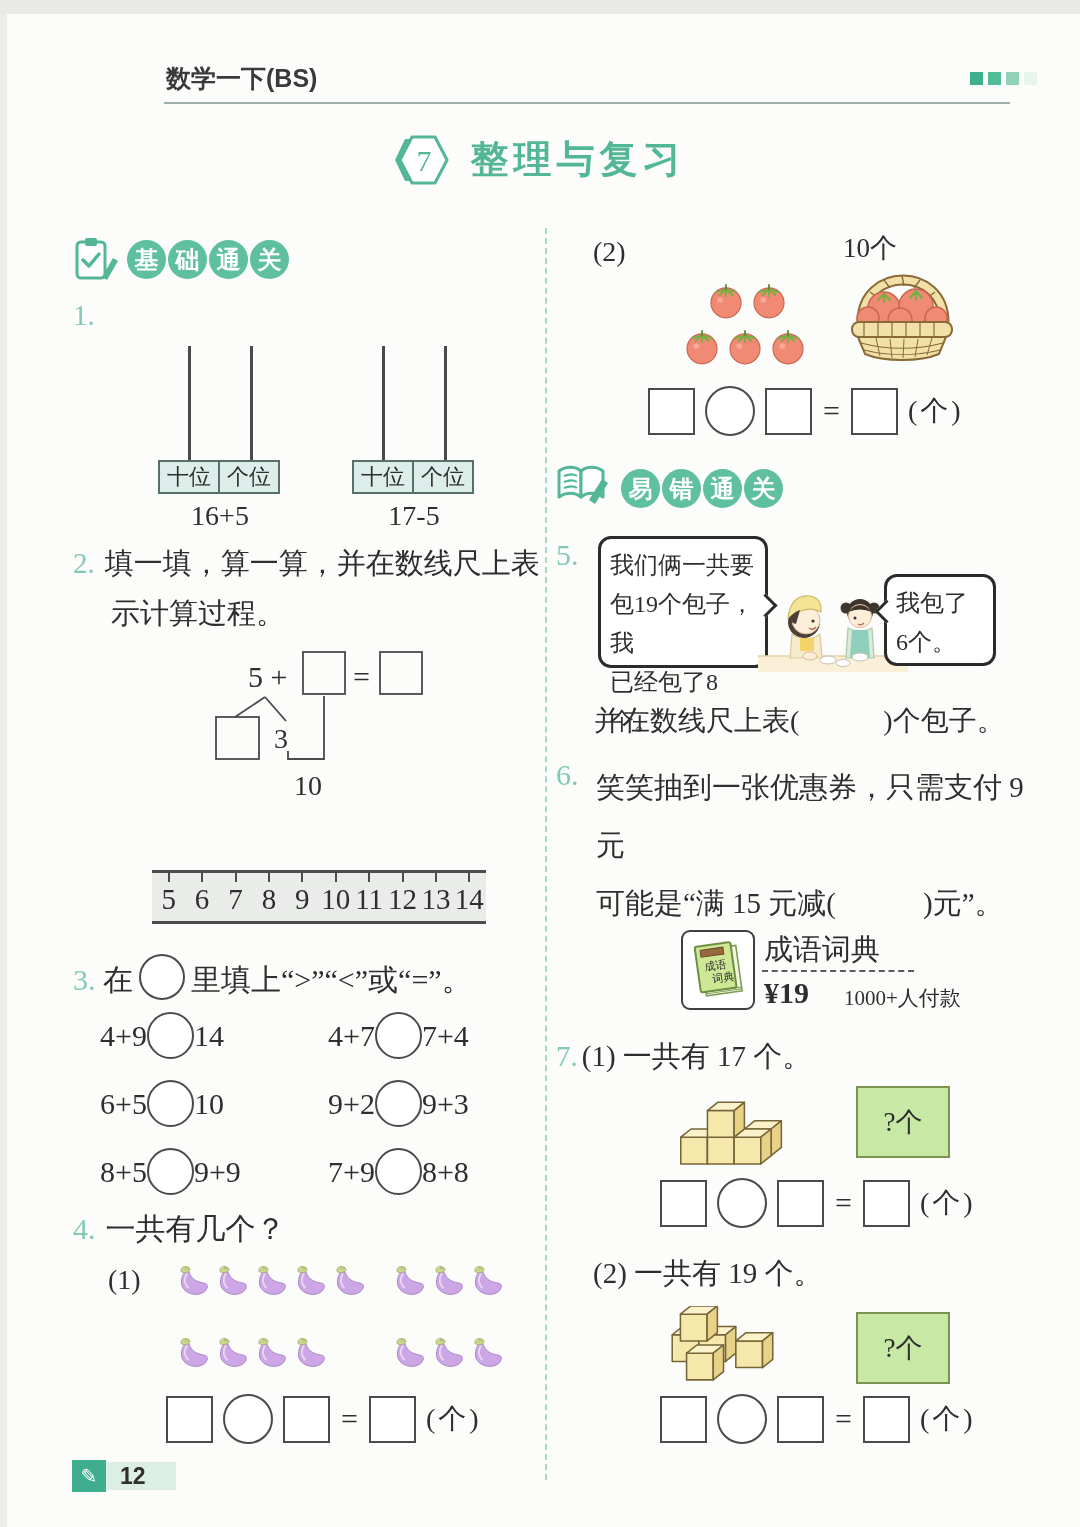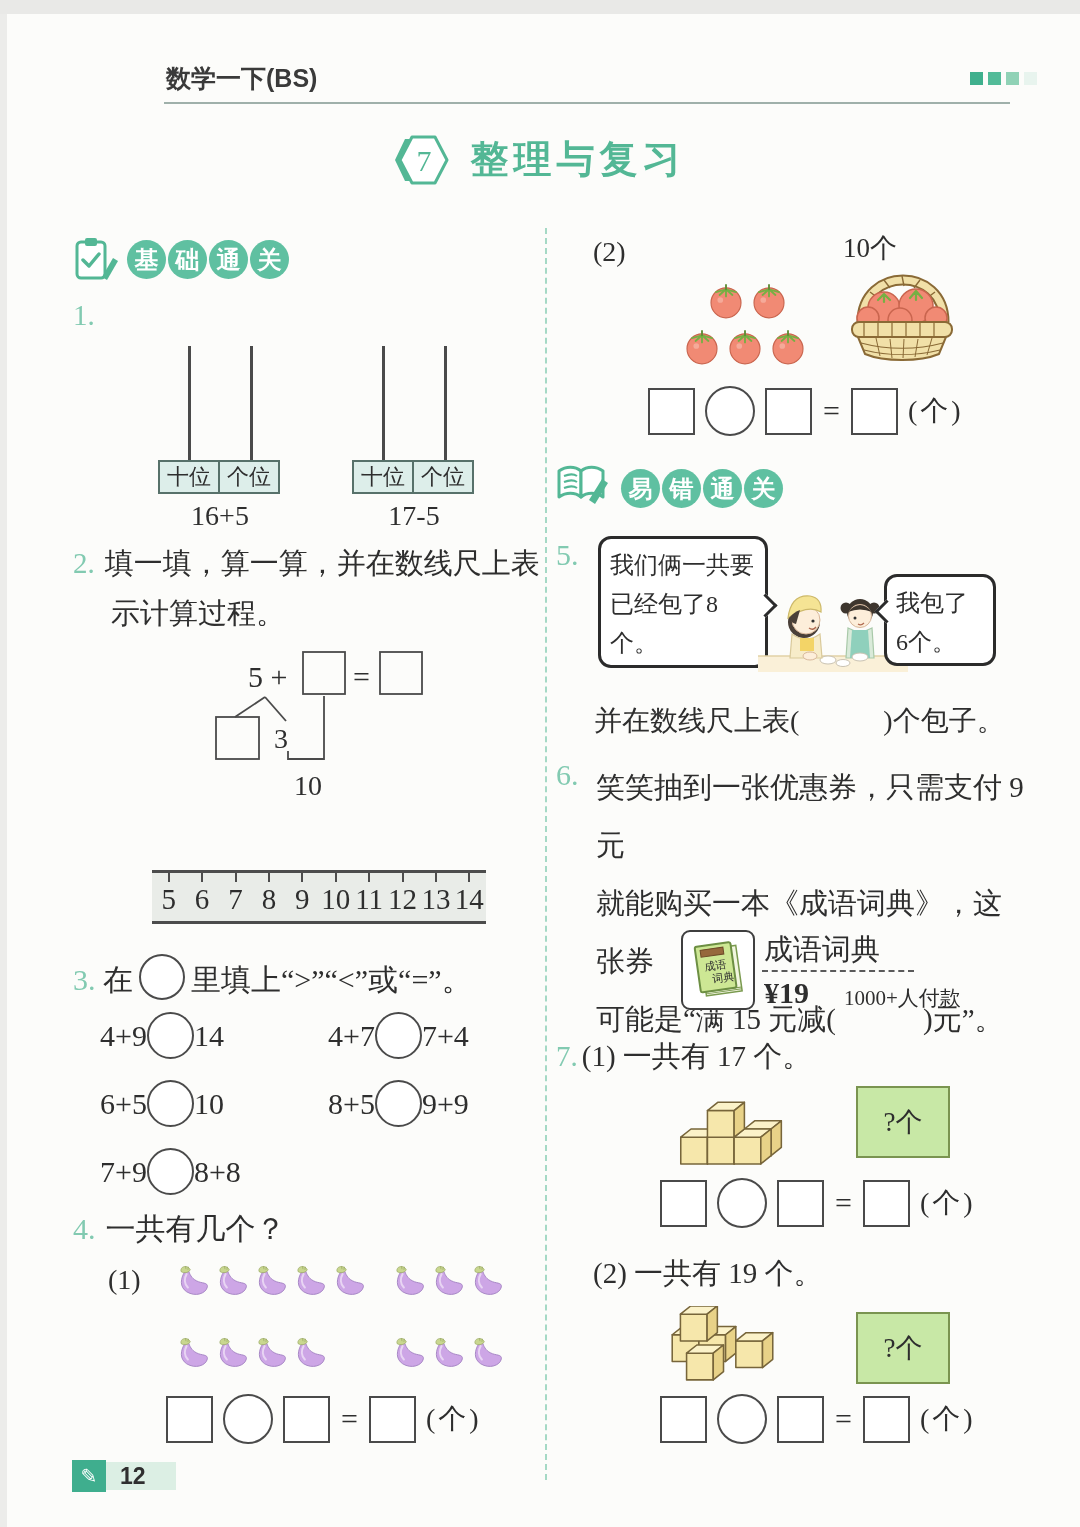--- a/index.html
+++ b/index.html
@@ -233,20 +233,25 @@
     </div>
     <div class="cmp">
       <span>4+7</span>
       <span class="cmp-circle"></span>
       <span>7+4</span>
     </div>
     <div class="cmp">
       <span>6+5</span>
       <span class="cmp-circle"></span>
       <span>10</span>
+    </div>
+    <div class="cmp">
+      <span>9+2</span>
+      <span class="cmp-circle"></span>
+      <span>9+3</span>
     </div>
     <div class="cmp">
       <span>8+5</span>
       <span class="cmp-circle"></span>
       <span>9+9</span>
     </div>
     <div class="cmp">
       <span>7+9</span>
       <span class="cmp-circle"></span>
       <span>8+8</span>
@@ -448,20 +453,21 @@
       <span class="badge-circle">错</span>
       <span class="badge-circle">通</span>
       <span class="badge-circle">关</span>
     </div>
   </div>
 
   <div class="abs qnum" style="left:556px;top:524px;font-size:30px;">5.</div>
 
   <div class="bubble" style="left:598px;top:522px;width:170px;height:132px;">
     <div>我们俩一共要</div>
+    <div>包19个包子，我</div>
     <div>已经包了8个。</div>
     <span class="tail tail-right"></span>
   </div>
 
   <svg class="abs" style="left:758px;top:552px;" width="150" height="114" viewBox="0 0 150 114">
     <rect x="0" y="90" width="150" height="16" fill="#faf0d8"></rect>
     <path d="M0 90 L150 90" stroke="#e2d2a6" stroke-width="1.5"></path>
     <ellipse cx="70" cy="94" rx="8" ry="4" fill="#fff" stroke="#c9c2b2" stroke-width="1"></ellipse>
     <ellipse cx="85" cy="97" rx="7" ry="3.5" fill="#fff" stroke="#c9c2b2" stroke-width="1"></ellipse>
 
@@ -491,21 +497,20 @@
     <div>我包了</div>
     <div>6个。</div>
     <span class="tail tail-left"></span>
   </div>
 
   <div class="abs" style="left:594px;top:688px;font-size:28px;">并在数线尺上表(　　　)个包子。</div>
 
   <div class="abs qnum" style="left:556px;top:744px;font-size:30px;">6.</div>
   <div class="abs" style="left:596px;top:744px;width:430px;font-size:29px;line-height:58px;">
     <div>笑笑抽到一张优惠券，只需支付 9 元</div>
-    <div>就能购买一本《成语词典》，这张券</div>
     <div>可能是“满 15 元减(　　　)元”。</div>
   </div>
 
   <div class="abs product-card" style="left:681px;top:916px;width:74px;height:80px;">
     <svg width="58" height="64" viewBox="0 0 58 64">
       <g transform="rotate(-8 29 32)">
         <rect x="14" y="10" width="36" height="46" fill="#f2f6e0" stroke="#7a9a4f" stroke-width="1.5"></rect>
         <path d="M14 52 h36 M14 54 h36" stroke="#7a9a4f" stroke-width="1"></path>
         <rect x="9" y="6" width="36" height="46" rx="2" fill="#cde794" stroke="#6d8f43" stroke-width="2"></rect>
         <rect x="14" y="10" width="23" height="7" fill="#96683c" stroke="#6d4a28" stroke-width="1"></rect>

